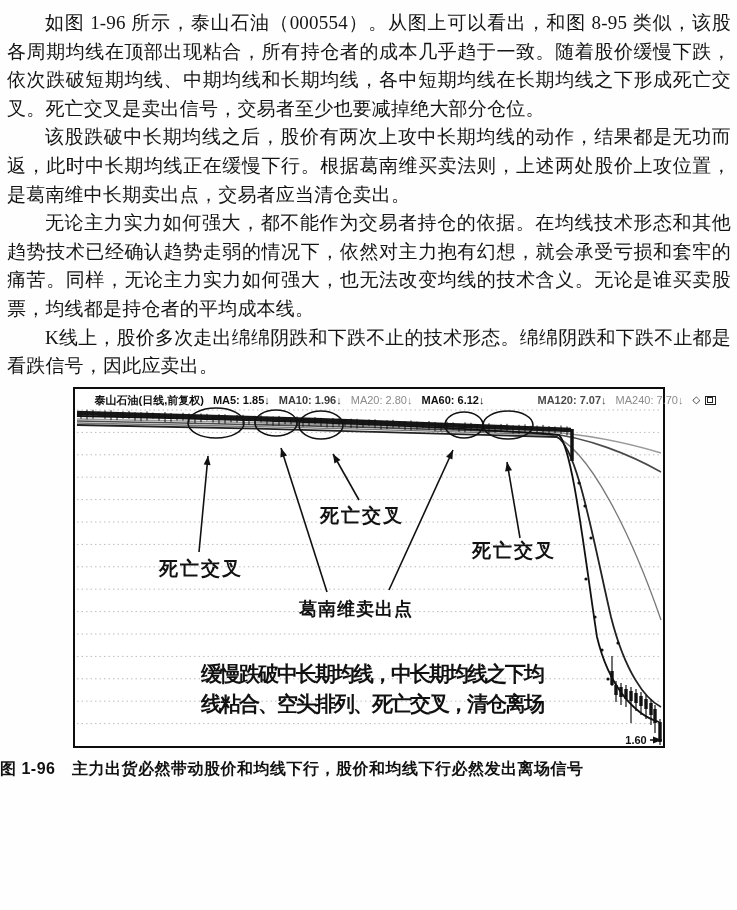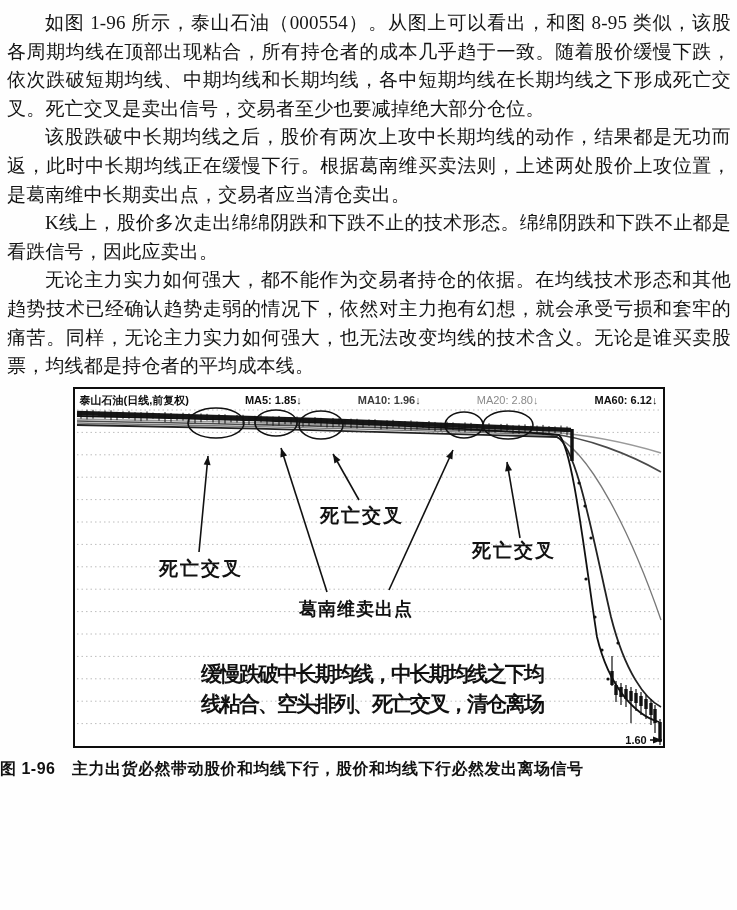--- a/index.html
+++ b/index.html
@@ -10,26 +10,26 @@
   main{padding:9px 6px 0 7px;}
   main p{
     margin:0;text-indent:2em;font-size:19px;line-height:28.6px;
     text-align:justify;letter-spacing:0.2px;
   }
   figure{
     margin:6px auto 0 auto;width:592px;height:361px;position:relative;
     border:2px solid #0d0d0d;box-sizing:border-box;background:#fff;
   }
   .chart-header{
-    position:absolute;top:0;left:1px;right:0;height:21px;z-index:3;
+    position:absolute;top:0;left:16px;right:0;height:21px;z-index:3;
     display:flex;align-items:center;gap:9px;padding:1px 4px 0 4px;
     font-family:"Liberation Sans", sans-serif;font-size:11px;white-space:nowrap;
   }
   .chart-title{font-weight:bold;color:#0d0d0d;}
-  .ma{font-weight:bold;margin-left:47px;}
+  .ma{font-weight:bold;}
   .ma.c1{color:#101010;}
   .ma.c2{color:#3c3c3c;}
   .ma.c3{color:#8a8a8a;font-weight:normal;}
   .ma.c4{color:#4a4a4a;padding-left:44px;}
   .hdr-icons{margin-left:auto;display:flex;align-items:center;gap:5px;color:#222;}
   .diamond-glyph{font-size:10px;line-height:10px;}
   .win-icon{width:11px;height:9px;border:1.5px solid #222;display:inline-block;position:relative;box-sizing:border-box;}
   .win-icon::after{content:"";position:absolute;left:1px;top:0px;width:4px;height:4px;border:1px solid #222;}
   svg.plot{position:absolute;left:0;top:0;width:100%;height:100%;z-index:1;}
   svg.plot text{font-family:"Liberation Sans", sans-serif;}
@@ -38,22 +38,22 @@
     font-family:"Liberation Sans", sans-serif;font-weight:bold;
     font-size:16px;color:#111;letter-spacing:0.5px;
   }
 </style>
 </head>
 <body>
 
 <main>
   <p>如图 1-96 所示，泰山石油（000554）。从图上可以看出，和图 8-95 类似，该股各周期均线在顶部出现粘合，所有持仓者的成本几乎趋于一致。随着股价缓慢下跌，依次跌破短期均线、中期均线和长期均线，各中短期均线在长期均线之下形成死亡交叉。死亡交叉是卖出信号，交易者至少也要减掉绝大部分仓位。</p>
   <p>该股跌破中长期均线之后，股价有两次上攻中长期均线的动作，结果都是无功而返，此时中长期均线正在缓慢下行。根据葛南维买卖法则，上述两处股价上攻位置，是葛南维中长期卖出点，交易者应当清仓卖出。</p>
+  <p>无论主力实力如何强大，都不能作为交易者持仓的依据。在均线技术形态和其他趋势技术已经确认趋势走弱的情况下，依然对主力抱有幻想，就会承受亏损和套牢的痛苦。同样，无论主力实力如何强大，也无法改变均线的技术含义。无论是谁买卖股票，均线都是持仓者的平均成本线。</p>
   <p>K线上，股价多次走出绵绵阴跌和下跌不止的技术形态。绵绵阴跌和下跌不止都是看跌信号，因此应卖出。</p>
-  <p>无论主力实力如何强大，都不能作为交易者持仓的依据。在均线技术形态和其他趋势技术已经确认趋势走弱的情况下，依然对主力抱有幻想，就会承受亏损和套牢的痛苦。同样，无论主力实力如何强大，也无法改变均线的技术含义。无论是谁买卖股票，均线都是持仓者的平均成本线。</p>
 </main>
 
 <figure>
   <div class="chart-header">
     <span class="chart-title">泰山石油(日线,前复权)</span>
     <span class="ma c1">MA5: 1.85↓</span>
     <span class="ma c2">MA10: 1.96↓</span>
     <span class="ma c3">MA20: 2.80↓</span>
     <span class="ma c1">MA60: 6.12↓</span>
     <span class="ma c4">MA120: 7.07↓</span>

